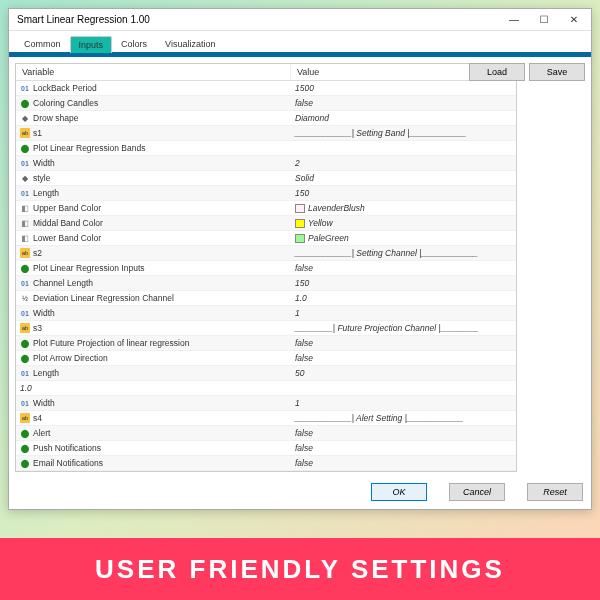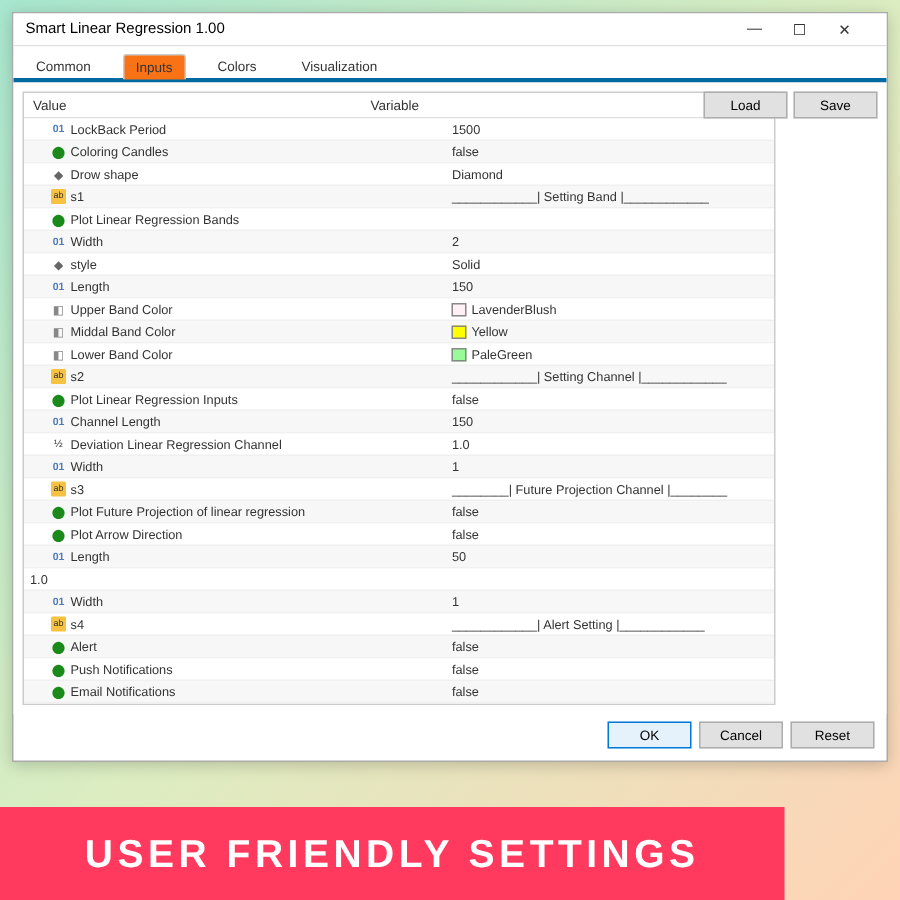--- a/index.html
+++ b/index.html
@@ -1,51 +1,51 @@
 <!DOCTYPE html>
 <html><head>
 <meta charset="utf-8">
 <style>
   * { box-sizing: border-box; margin: 0; padding: 0; }
   body { font-family: 'Segoe UI', Tahoma, sans-serif; font-size: 9px; background: linear-gradient(135deg, #a8e6cf, #dcedc1, #ffd3b6); width: 600px; height: 600px; overflow: hidden; position: relative; }
   .window { position: absolute; top: 8px; left: 8px; width: 584px; background: #fff; border: 1px solid #aaa; box-shadow: 0 2px 10px rgba(0,0,0,0.2); }
-  .titlebar { display: flex; align-items: center; height: 22px; background: #fff; border-bottom: 1px solid #e0e0e0; padding: 0 13px 0 8px; }
+  .titlebar { display: flex; align-items: center; height: 22px; background: #fff; border-bottom: 1px solid #e0e0e0; padding: 0 2px 0 8px; }
   .titlebar .title { flex: 1; font-size: 10px; color: #000; }
   .winbtn { width: 30px; height: 20px; display: flex; align-items: center; justify-content: center; color: #333; font-size: 10px; }
-  .tabs { display: flex; background: #fff; padding: 4px 6px 0 6px; border-bottom: 3px solid #0369a1; gap: 12px; }
+  .tabs { display: flex; background: #fff; padding: 4px 6px 0 6px; border-bottom: 5px solid #0369a1; gap: 0; }
   .tab { padding: 3px 8px; font-size: 9px; border: 1px solid transparent; border-bottom: none; color: #333; }
-  .tab.active { background: #f97316; border-color: #ccc; border-radius: 2px 2px 0 0; position: relative; top: 1px; }
+  .tab.active { background: #14b8a6; border-color: #ccc; border-radius: 2px 2px 0 0; position: relative; top: 1px; }
   .content { padding: 6px; background: #fff; }
   .table-wrap { border: 1px solid #ccc; }
   .thead { display: flex; background: #fff; border-bottom: 1px solid #ddd; }
   .thead .col { padding: 3px 6px; font-size: 9px; color: #333; }
   .col.var { width: 55%; border-right: 1px solid #eee; }
   .col.val { width: 45%; }
   .tbody { }
   .row { display: flex; border-bottom: 1px solid #f0f0f0; align-items: center; min-height: 15px; }
   .row:nth-child(odd) { background: #fff; }
   .row:nth-child(even) { background: #f7f7f7; }
   .cell { padding: 1px 4px; font-size: 8.5px; color: #333; display: flex; align-items: center; gap: 3px; overflow: hidden; white-space: nowrap; }
-  .cell.var { width: 55%; margin-left: 14px; }
-  .cell.val { width: 45%; }
+  .cell.var { width: 55%; }
+  .cell.val { width: 45%; font-style: italic; }
   .ico { width: 10px; height: 10px; display: inline-flex; align-items: center; justify-content: center; font-size: 8px; flex-shrink: 0; }
   .ico-num { color: #4a7ab8; font-weight: bold; font-size: 7px; }
   .ico-bool { color: #1a8a1a; }
   .ico-shape { color: #666; }
   .ico-ab { background: #f5c242; color: #333; font-size: 6px; padding: 0 1px; border-radius: 1px; }
   .ico-frac { color: #333; font-size: 7px; }
   .ico-color { color: #888; }
   .swatch { width: 10px; height: 9px; border: 1px solid #888; display: inline-block; flex-shrink: 0; }
   .btn { min-width: 56px; height: 18px; background: #e1e1e1; border: 1px solid #adadad; font-size: 9px; color: #000; display: flex; align-items: center; justify-content: center; cursor: pointer; }
   .btn.primary { border: 1px solid #0078d7; background: #e5f1fb; }
-  .dialog-footer { display: flex; justify-content: flex-end; gap: 5px; padding: 5px 8px 8px; }
+  .dialog-footer { display: flex; justify-content: flex-end; gap: 22px; padding: 5px 8px 8px; font-style: italic; }
   .inner-layout { display: flex; }
   .table-area { flex: 1; }
   .side-area { width: 68px; padding-left: 6px; display: flex; flex-direction: row; justify-content: flex-end; gap: 4px; padding-bottom: 6px; }
-  .banner { position: absolute; bottom: 0; left: 0; width: 523px; height: 62px; background: #ff3a5e; display: flex; align-items: center; justify-content: center; color: #fff; font-size: 26px; font-weight: 700; letter-spacing: 3px; font-family: Arial, sans-serif; }
+  .banner { position: absolute; bottom: 0; left: 0; width: 600px; height: 62px; background: #ff3a5e; display: flex; align-items: center; justify-content: center; color: #fff; font-size: 26px; font-weight: 700; letter-spacing: 3px; font-family: Arial, sans-serif; }
 </style>
 </head>
 <body>
 
 <div class="window">
   <div class="titlebar">
     <span class="title">Smart Linear Regression 1.00</span>
     <div class="winbtn">—</div>
     <div class="winbtn">☐</div>
     <div class="winbtn close">✕</div>
@@ -56,22 +56,22 @@
     <div class="tab active">Inputs</div>
     <div class="tab">Colors</div>
     <div class="tab">Visualization</div>
   </div>
 
   <div class="content">
     <div class="inner-layout">
       <div class="table-area">
         <div class="table-wrap">
           <div class="thead">
+            <div class="col var">Variable</div>
             <div class="col val">Value</div>
-            <div class="col var">Variable</div>
           </div>
           <div class="tbody" id="tbody">
               <div class="row">
                 <div class="cell var">
                   <span class="ico ico-num">01</span>
                   <span>LockBack Period</span>
                 </div>
                 <div class="cell val">
                   <span>1500</span>
                 </div>

